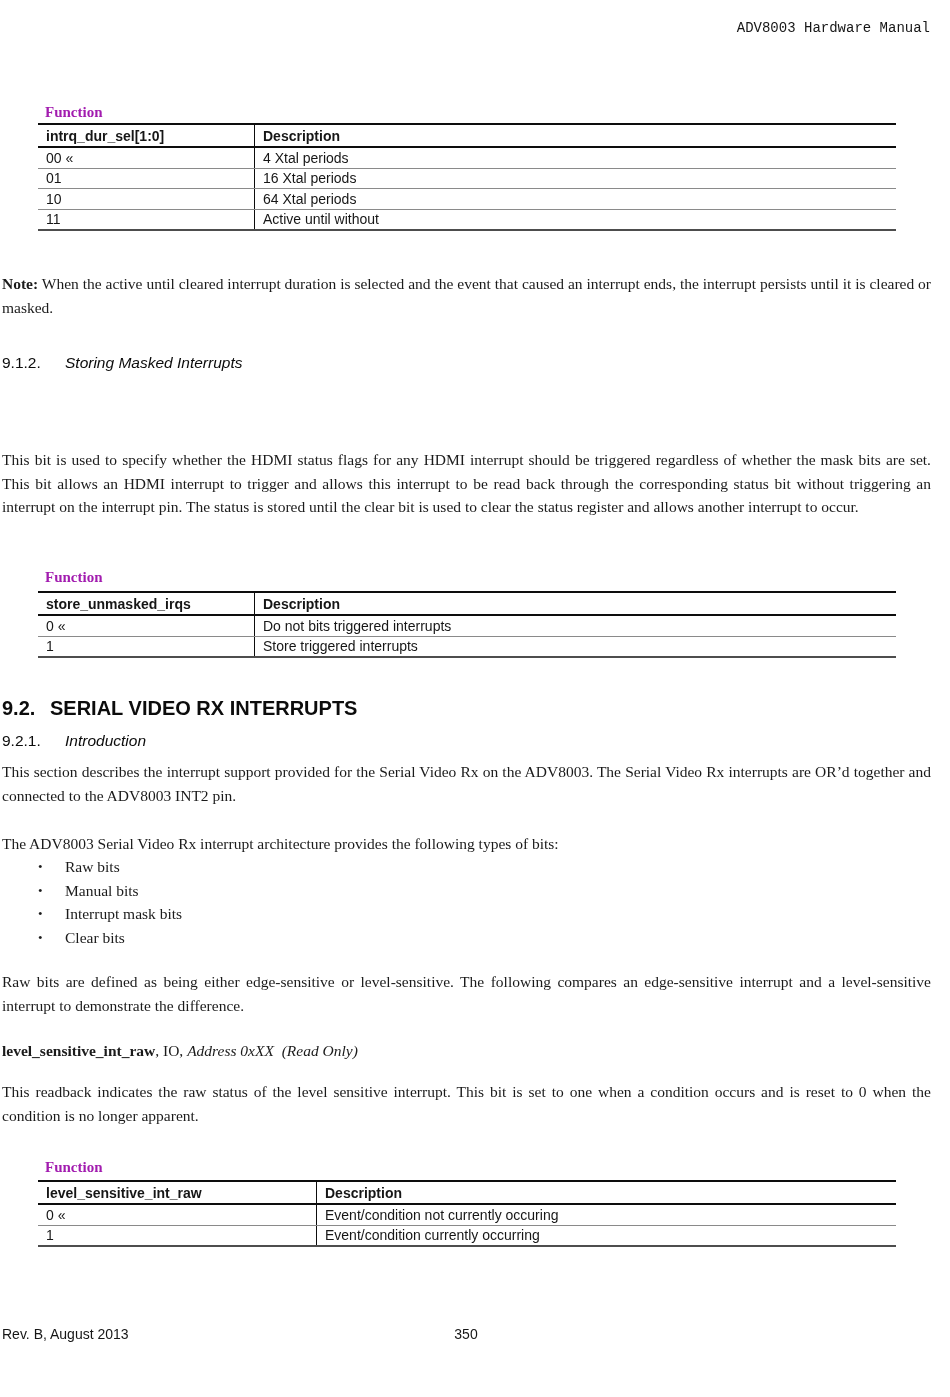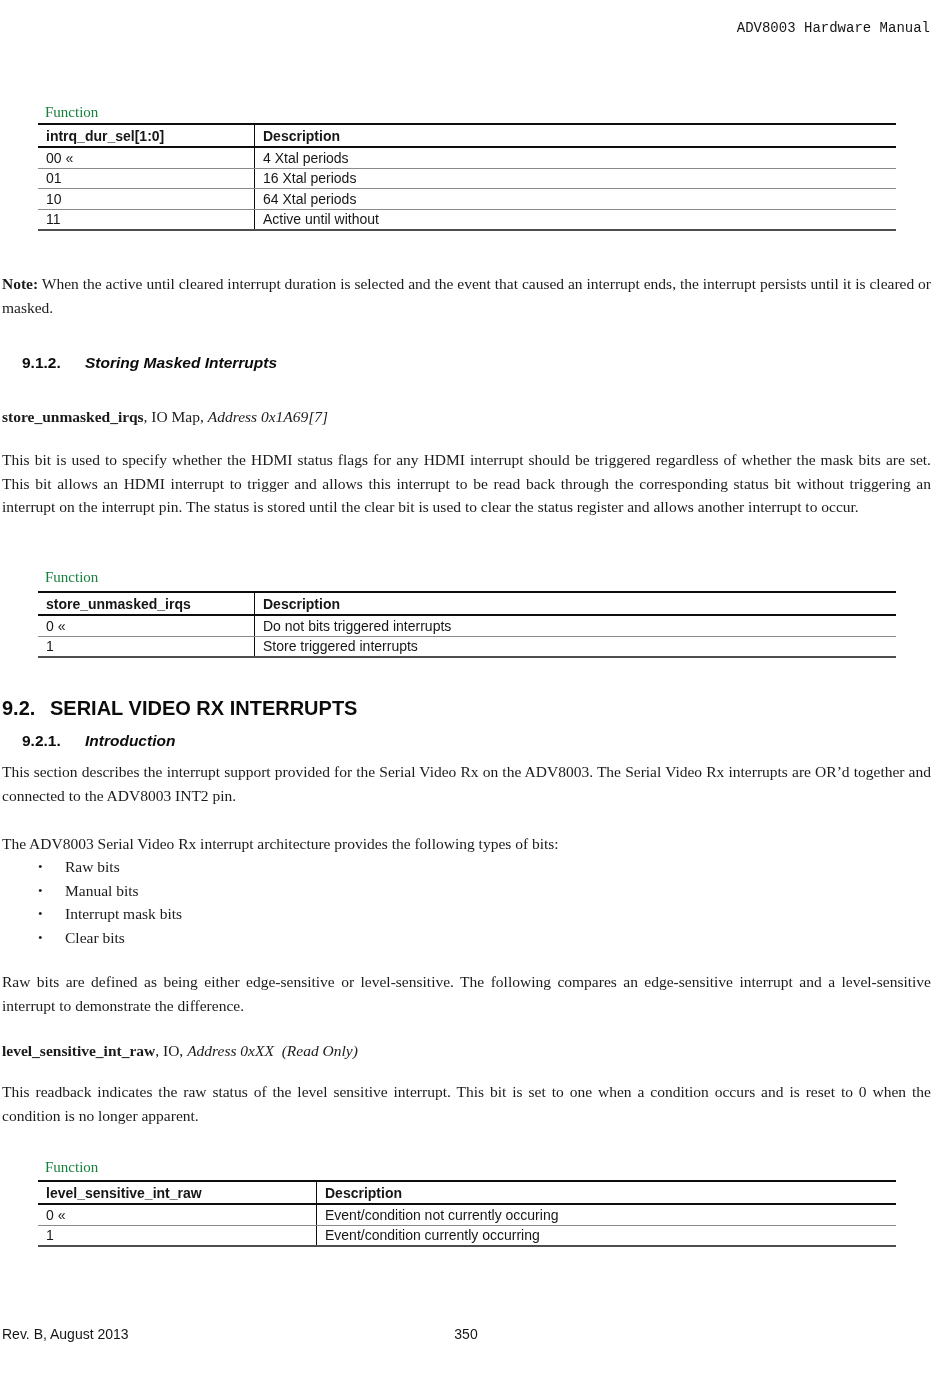--- a/index.html
+++ b/index.html
@@ -43,23 +43,22 @@
   .h2 {
     left: 2px;
     font-family: "Liberation Sans", sans-serif;
     font-weight: bold; font-size: 20px; color: #0c0c0c;
     white-space: nowrap;
   }
   .h2 .secnum { display: inline-block; width: 48px; font-style: normal; }
   .h3 {
     left: 2px;
     font-family: "Liberation Sans", sans-serif;
-    font-weight: bold; font-size: 15.5px; color: #0c0c0c;
+    font-weight: normal; font-size: 15.5px; color: #0c0c0c;
     white-space: nowrap;
-    margin-left: 20px;
   }
   .h3 .secnum { display: inline-block; width: 63px; font-style: normal; }
   .h3 .sectitle { font-style: italic; }
 
   
   .regline {
     left: 2px; width: 929px;
     font-family: "Liberation Serif", serif;
     font-size: 15.5px; line-height: 23.5px; color: #1b1b1b;
   }
@@ -76,21 +75,21 @@
   }
   .bullet-row .bullet-mark {
     position: absolute; left: 36px; top: 0;
     font-size: 13px; line-height: 23.5px;
   }
 
   
   .fn-label {
     left: 45px;
     font-family: "Liberation Serif", serif;
-    font-weight: normal; font-size: 15px; color: #15803d;
+    font-weight: bold; font-size: 15px; color: #a21caf;
   }
   table.fn-table {
     position: absolute; left: 38px;
     width: 858px;
     border-collapse: collapse; table-layout: fixed;
     font-family: "Liberation Sans", sans-serif;
     font-size: 14px; color: #161616;
     border-top: 2px solid #0d0d0d;
     border-bottom: 2.5px solid #4d4d4d;
   }
@@ -145,23 +144,20 @@
       </tr>
     </tbody>
   </table>
 
   <div class="abs para" style="top:272px;"><b>Note:</b><span> When the active until cleared interrupt duration is selected and the event that caused an interrupt ends, the interrupt persists until it is cleared or masked.</span></div>
 
   <div class="abs h3" style="top:354px;">
     <span class="secnum">9.1.2.</span><span class="sectitle">Storing Masked Interrupts</span>
   </div>
 
-  <div class="abs regline" style="top:405px;">
-    <span class="regname">store_unmasked_irqs</span><span>, IO Map, </span><span class="regaddr">Address 0x1A69[7]</span>
-  </div>
 
   <div class="abs para" style="top:448px;">This bit is used to specify whether the HDMI status flags for any HDMI interrupt should be triggered regardless of whether the mask bits are set. This bit allows an HDMI interrupt to trigger and allows this interrupt to be read back through the corresponding status bit without triggering an interrupt on the interrupt pin. The status is stored until the clear bit is used to clear the status register and allows another interrupt to occur.</div>
 
   <div class="abs fn-label" style="top:569px;">Function</div>
   <table class="fn-table colw-narrow" style="top:591px;">
     <thead>
       <tr>
         <th class="c1">store_unmasked_irqs</th>
         <th>Description</th>
       </tr>

